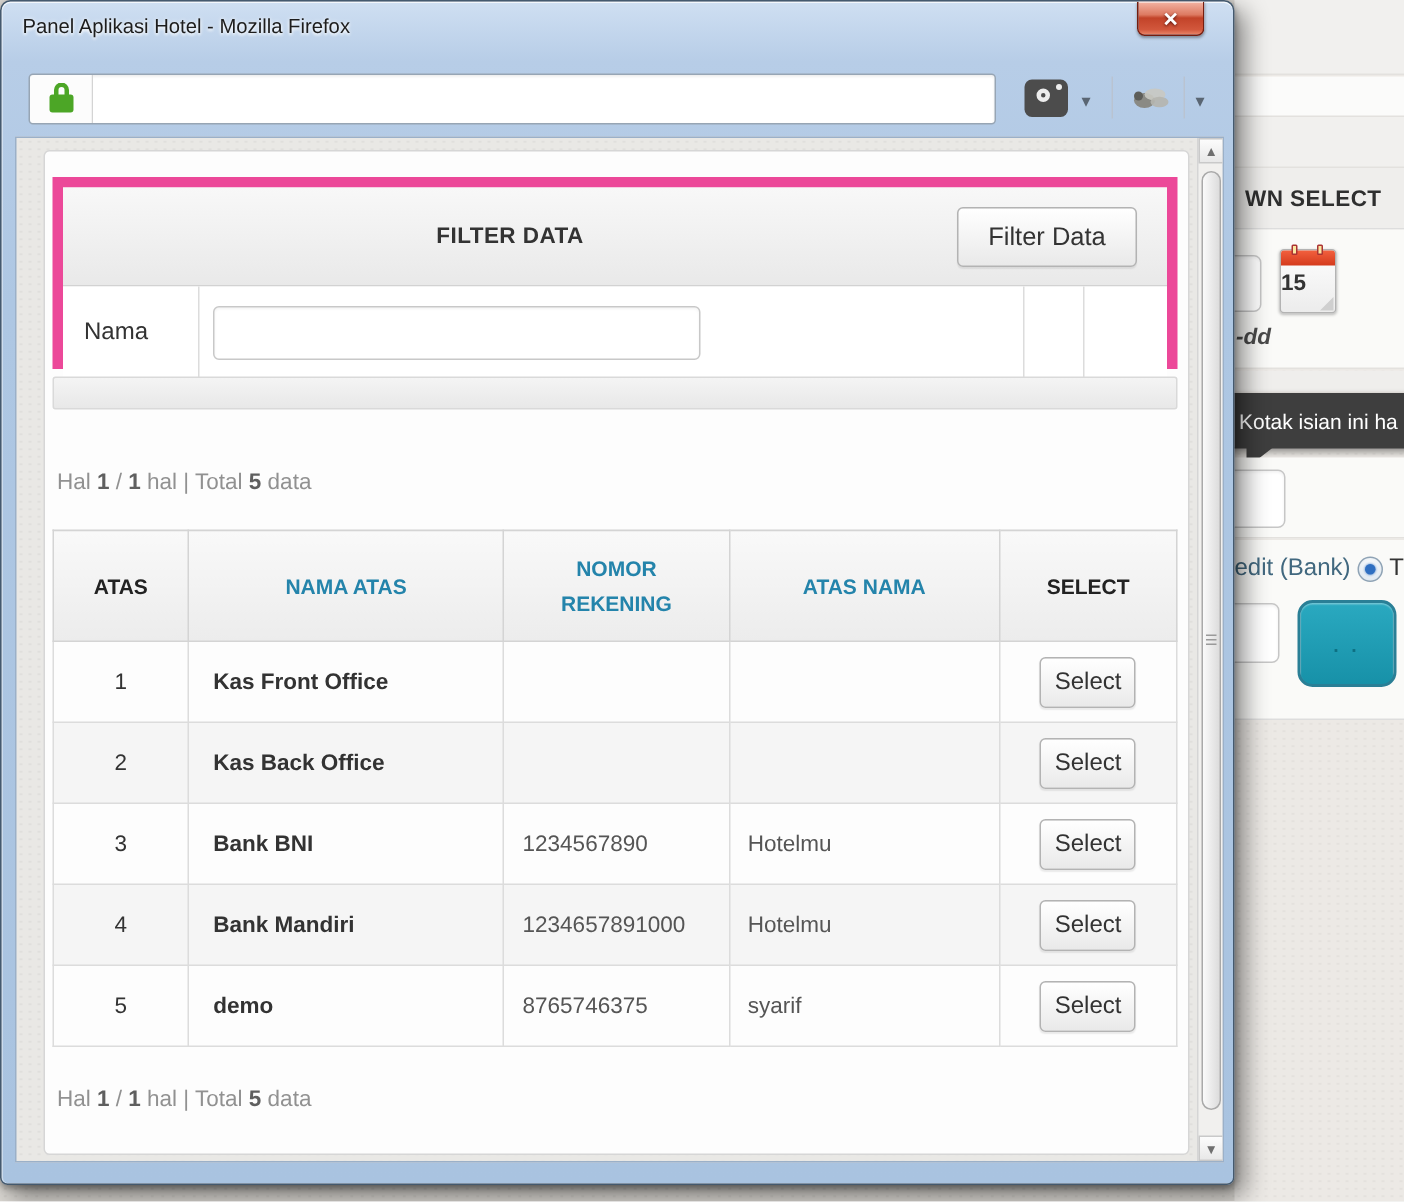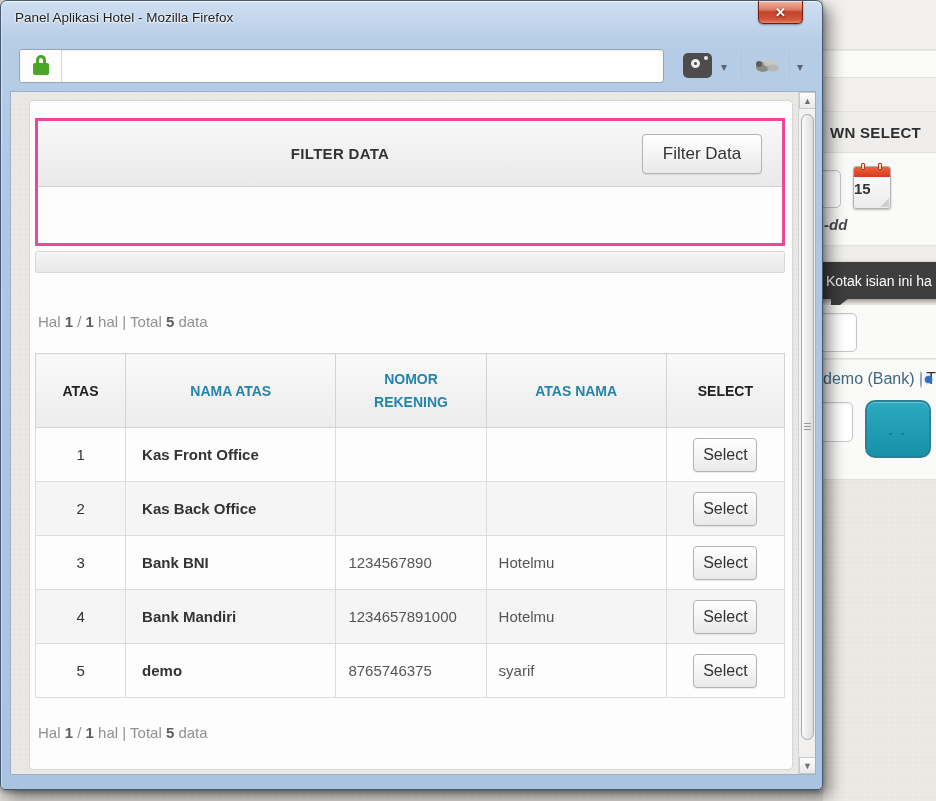--- a/index.html
+++ b/index.html
@@ -118,21 +118,21 @@
     background:#e9e8e5;
     background-image:radial-gradient(rgba(0,0,0,.04) 1px, transparent 1px);
     background-size:6px 5px;
     border:1px solid #9bb0c8; overflow:hidden; }
 
   .panel { position:absolute; left:18px; top:8px; width:764px; height:670px;
     background:#fdfdfd; border:1px solid #d6d6d6; border-radius:4px; }
 
   
   .filter-table { position:absolute; left:5px; top:17px; width:750px; height:128px;
-    border:3px solid #ec4899; }
+    border:7px solid #ec4899; }
   .filter-head { display:flex; height:66px;
     background:linear-gradient(#f8f8f8,#e9e9e9); border-bottom:1px solid #d2d2d2;
     align-items:center; }
   .filter-title { flex:1; text-align:center; font-size:15px; font-weight:bold; color:#333;
     letter-spacing:.3px; }
   .btn { background:linear-gradient(#ffffff,#e9e9e9); border:1px solid #b3b3b3;
     border-radius:4px; color:#333; box-shadow:0 1px 1px rgba(0,0,0,.08); text-align:center; }
   .filter-btn { width:120px; height:40px; margin-right:20px; font-size:17px; line-height:38px; }
   .filter-row { position:relative; height:61px; background:#fff; }
   .fcell-line { position:absolute; top:0; bottom:0; width:1px; background:#dcdcdc; }
@@ -209,21 +209,21 @@
     <div class="date-hint">-dd</div>
     <div class="band bthin"></div>
     <div class="tooltip">
       <span>Kotak isian ini ha</span>
     </div>
     <div class="tooltip-tail"></div>
     <div class="band bwhite2"></div>
     <div class="frag-input" style="left:-8px; top:313px; width:42px; height:39px;"></div>
     <div class="band bopt"></div>
     <div class="opt-row">
-      <span>demo (Bank)</span>
+      <span>edit (Bank)</span>
       <span class="radio">
           <span class="dot"></span>
         </span>
       <span class="opt-after">T</span>
     </div>
     <div class="band bbtn"></div>
     <div class="frag-input" style="left:-8px; top:402px; width:38px; height:40px;"></div>
     <div class="teal-btn">
       <div class="dots">· ·</div>
     </div>
@@ -264,20 +264,27 @@
     </div>
 
     <div class="viewport">
       <div class="panel">
 
         <div class="filter-table">
           <div class="filter-head">
             <div class="filter-title">FILTER DATA</div>
             <div class="btn filter-btn">Filter Data</div>
           </div>
+          <div class="filter-row">
+            <div class="fcell-line fl1"></div>
+            <div class="fcell-line fl2"></div>
+            <div class="fcell-line fl3"></div>
+            <div class="nama-label">Nama</div>
+            <input class="nama-input" type="text" value="" style="">
+          </div>
         </div>
 
         <div class="footer-strip"></div>
 
         <div class="pagination pag-top"><span>Hal </span><b>1</b><span> / </span><b>1</b><span> hal | Total </span><b>5</b><span> data</span></div>
 
         <table class="data-table">
           <colgroup>
             <col class="col-nomor">
               <col class="col-bank">

